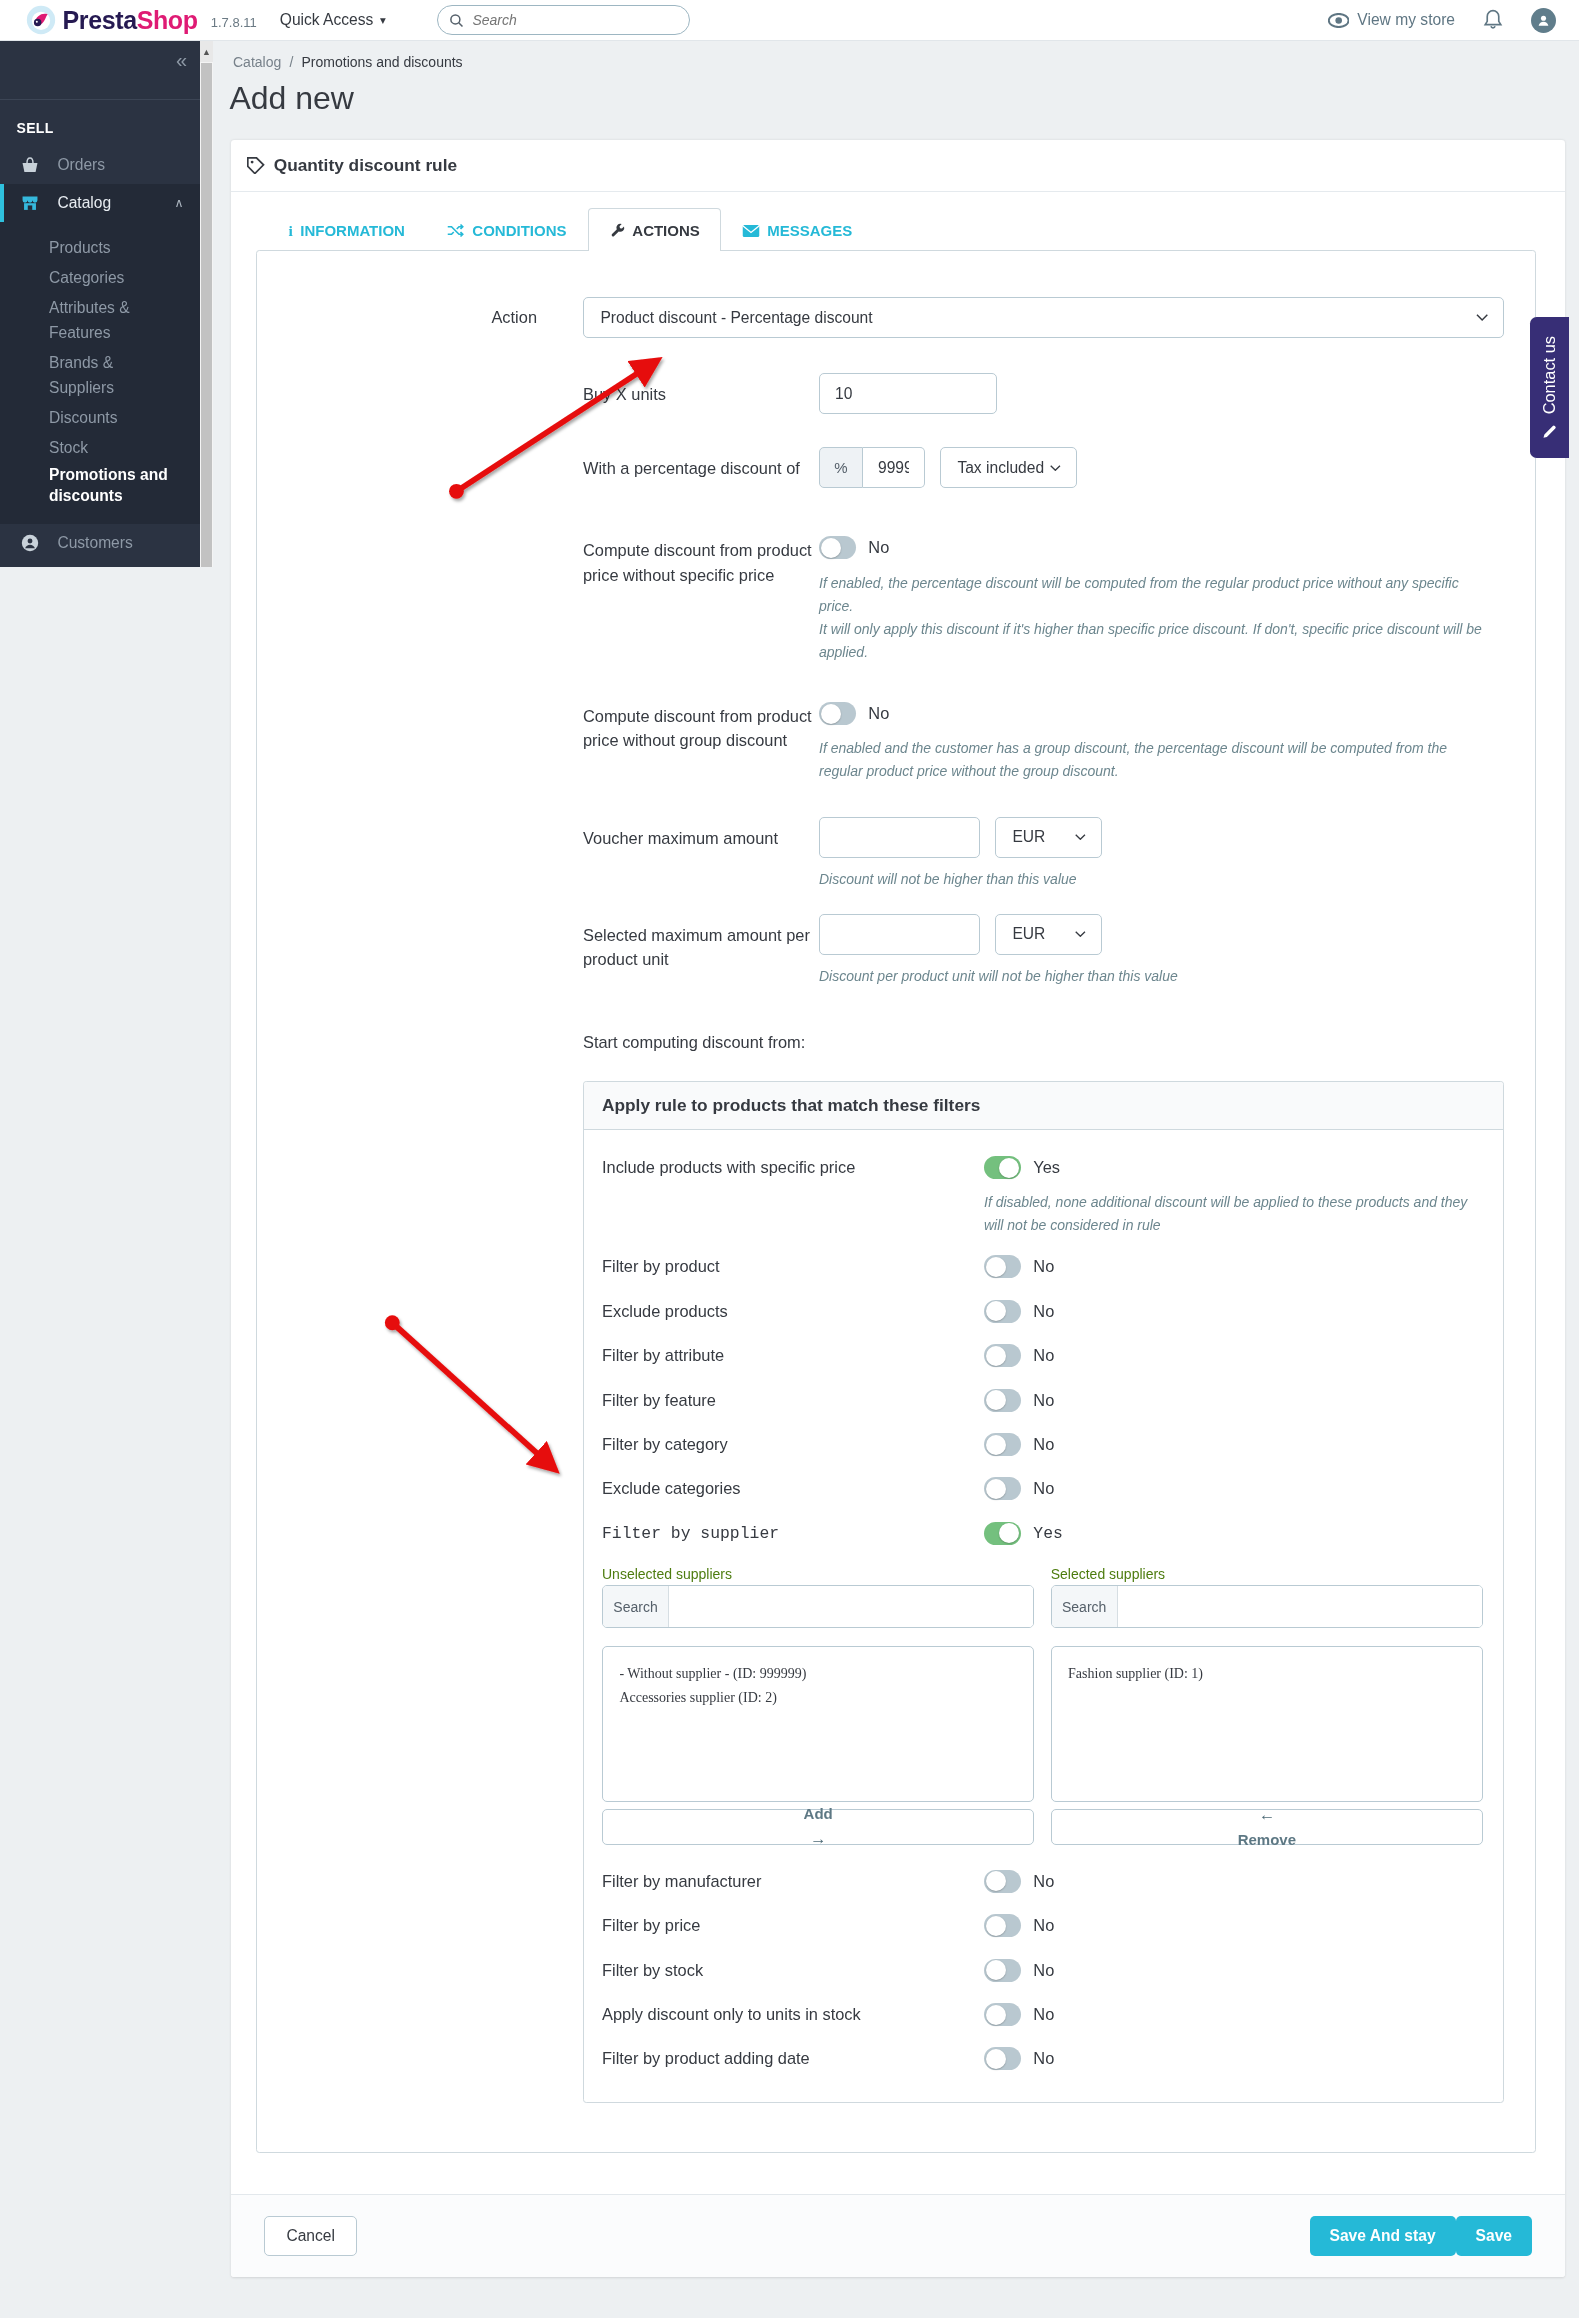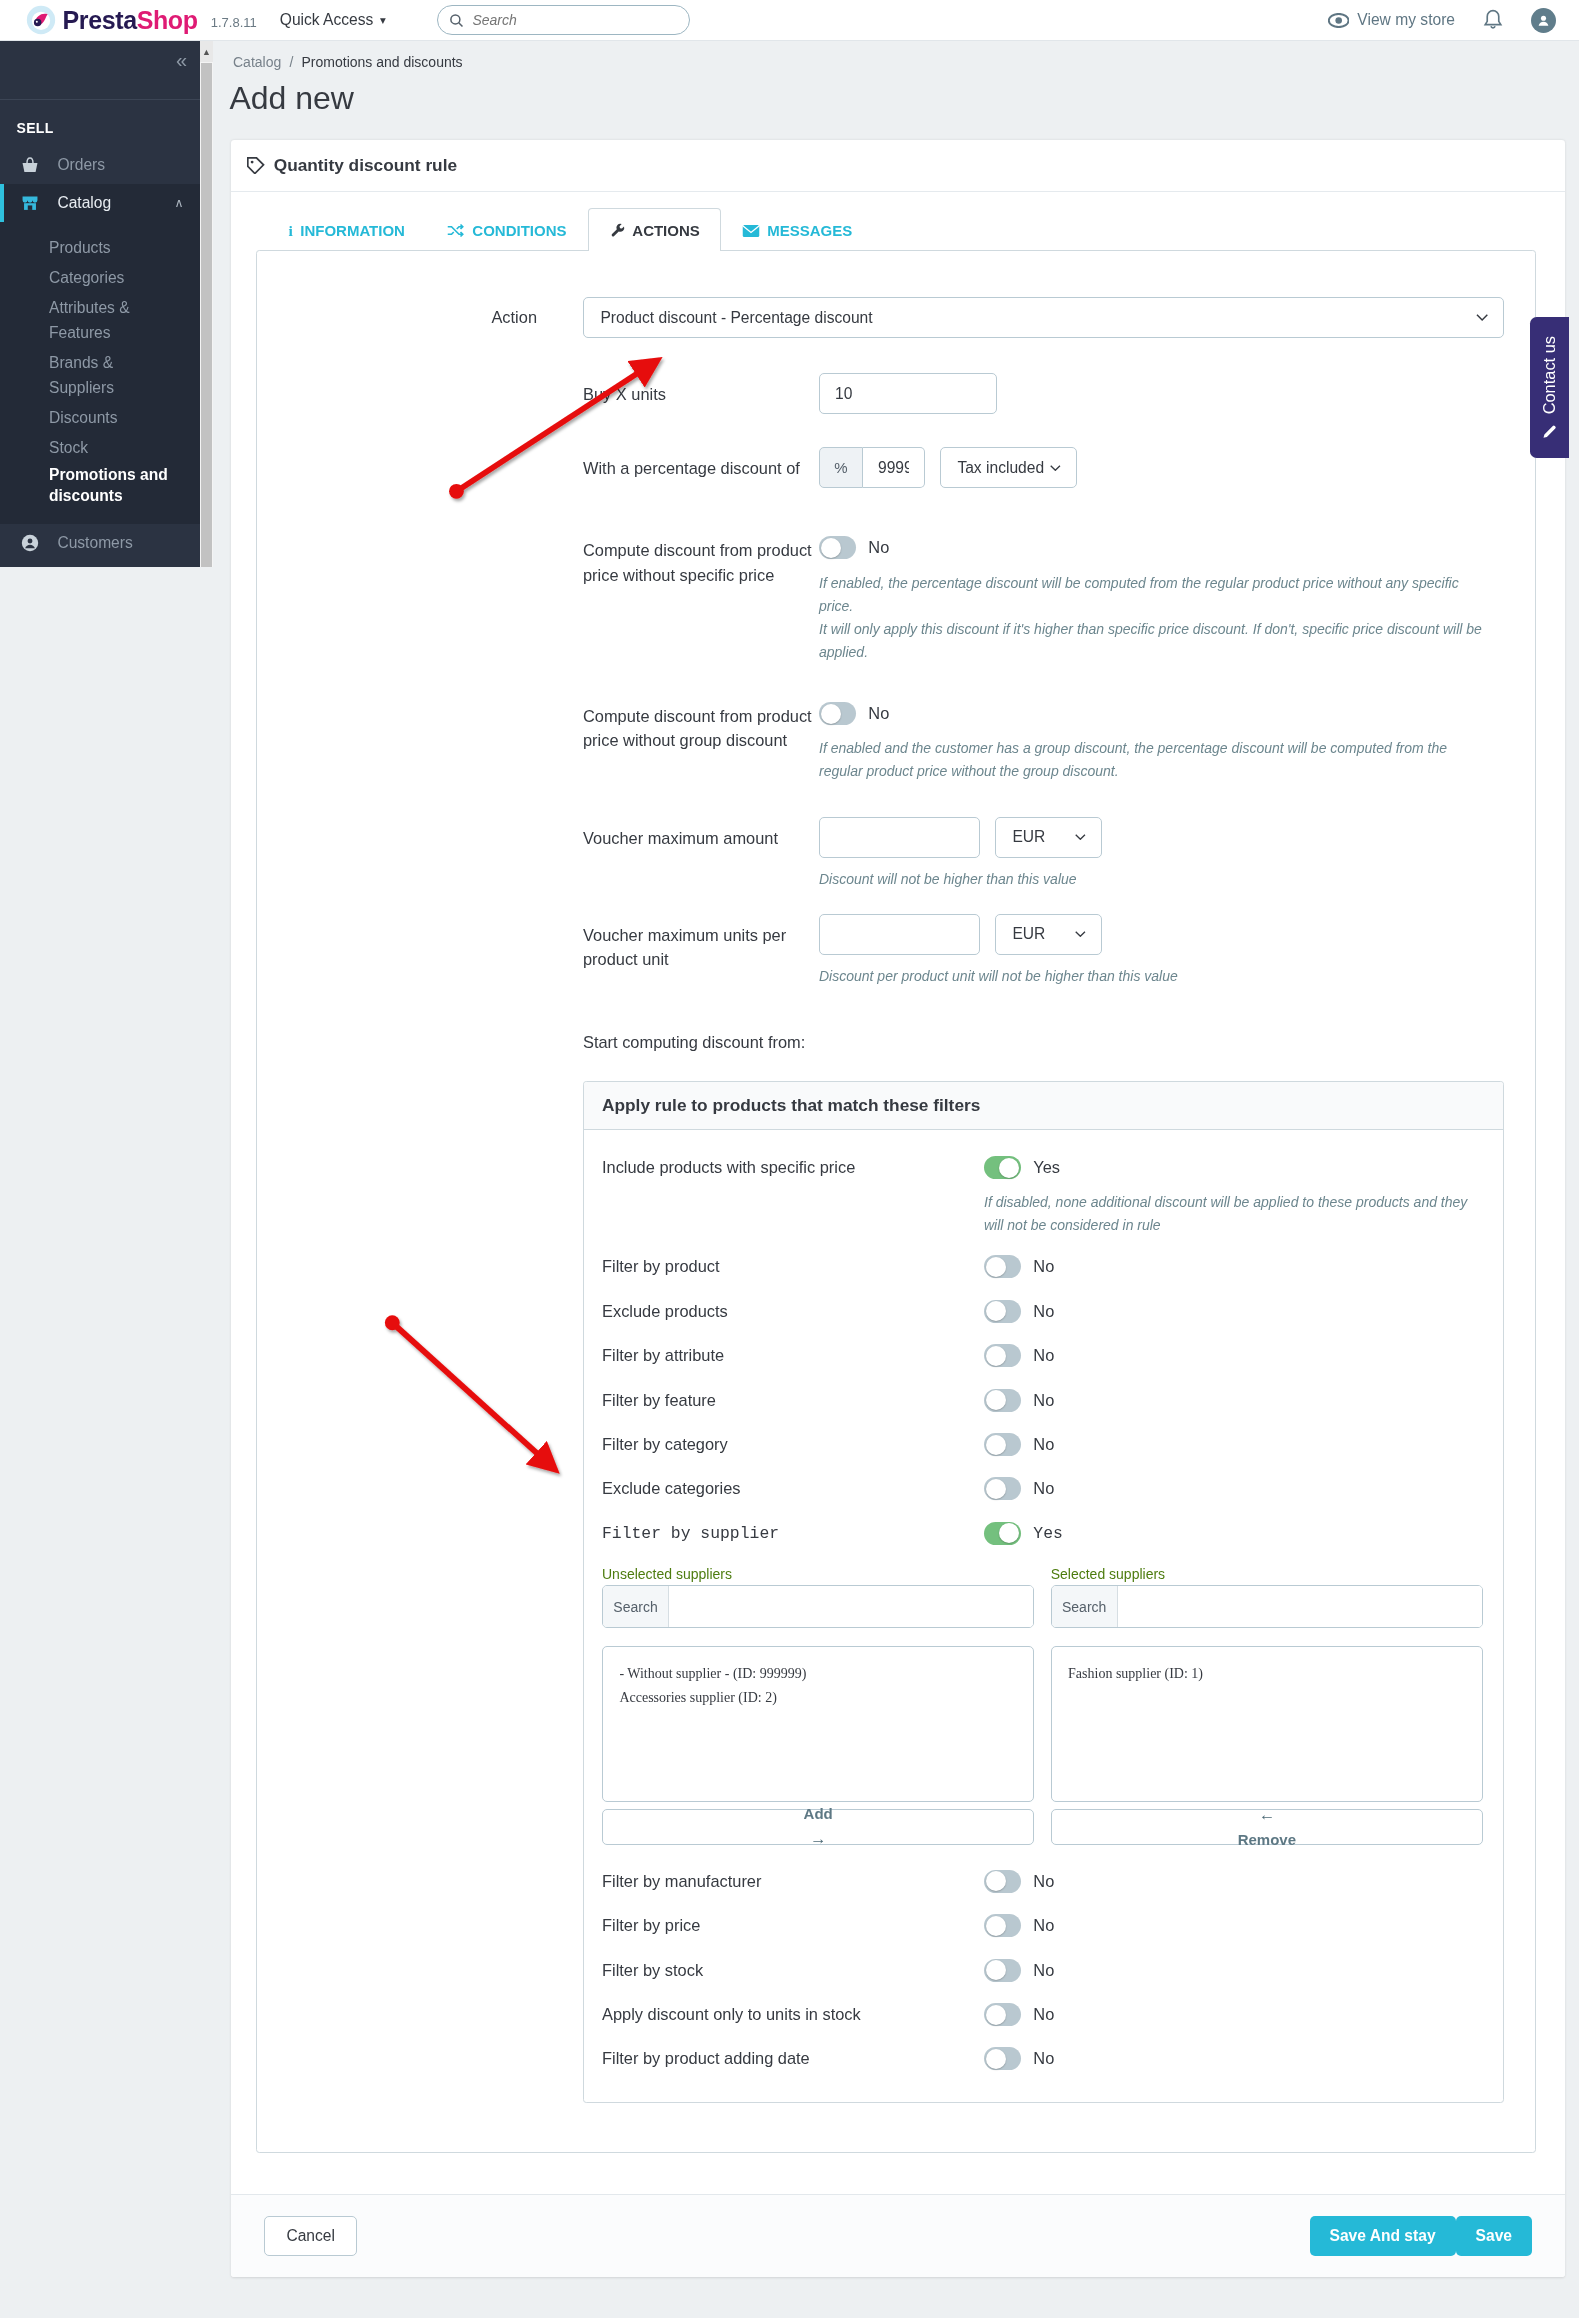--- a/index.html
+++ b/index.html
@@ -366,21 +366,21 @@
                   <svg width="10.7" height="6.6" viewBox="0 0 16 10">
                       <path d="M1 1l7 7 7-7" fill="none" stroke="#363a41" stroke-width="2"></path>
                     </svg>
                 </div>
               </div>
               <div class="help" style="margin-top:10px;">Discount will not be higher than this value</div>
             </div>
           </div>
 
           <div class="srow" style="margin-bottom:41px;">
-            <label class="slabel">Voucher maximum units per product unit</label>
+            <label class="slabel">Selected maximum amount per product unit</label>
             <div class="scontrol">
               <div class="inline">
                 <input class="tinput w196" value="" style="">
                 <div class="sel" style="width:107px; margin-left:15px;">
                   <span>EUR</span>
                   <svg width="10.7" height="6.6" viewBox="0 0 16 10">
                       <path d="M1 1l7 7 7-7" fill="none" stroke="#363a41" stroke-width="2"></path>
                     </svg>
                 </div>
               </div>

